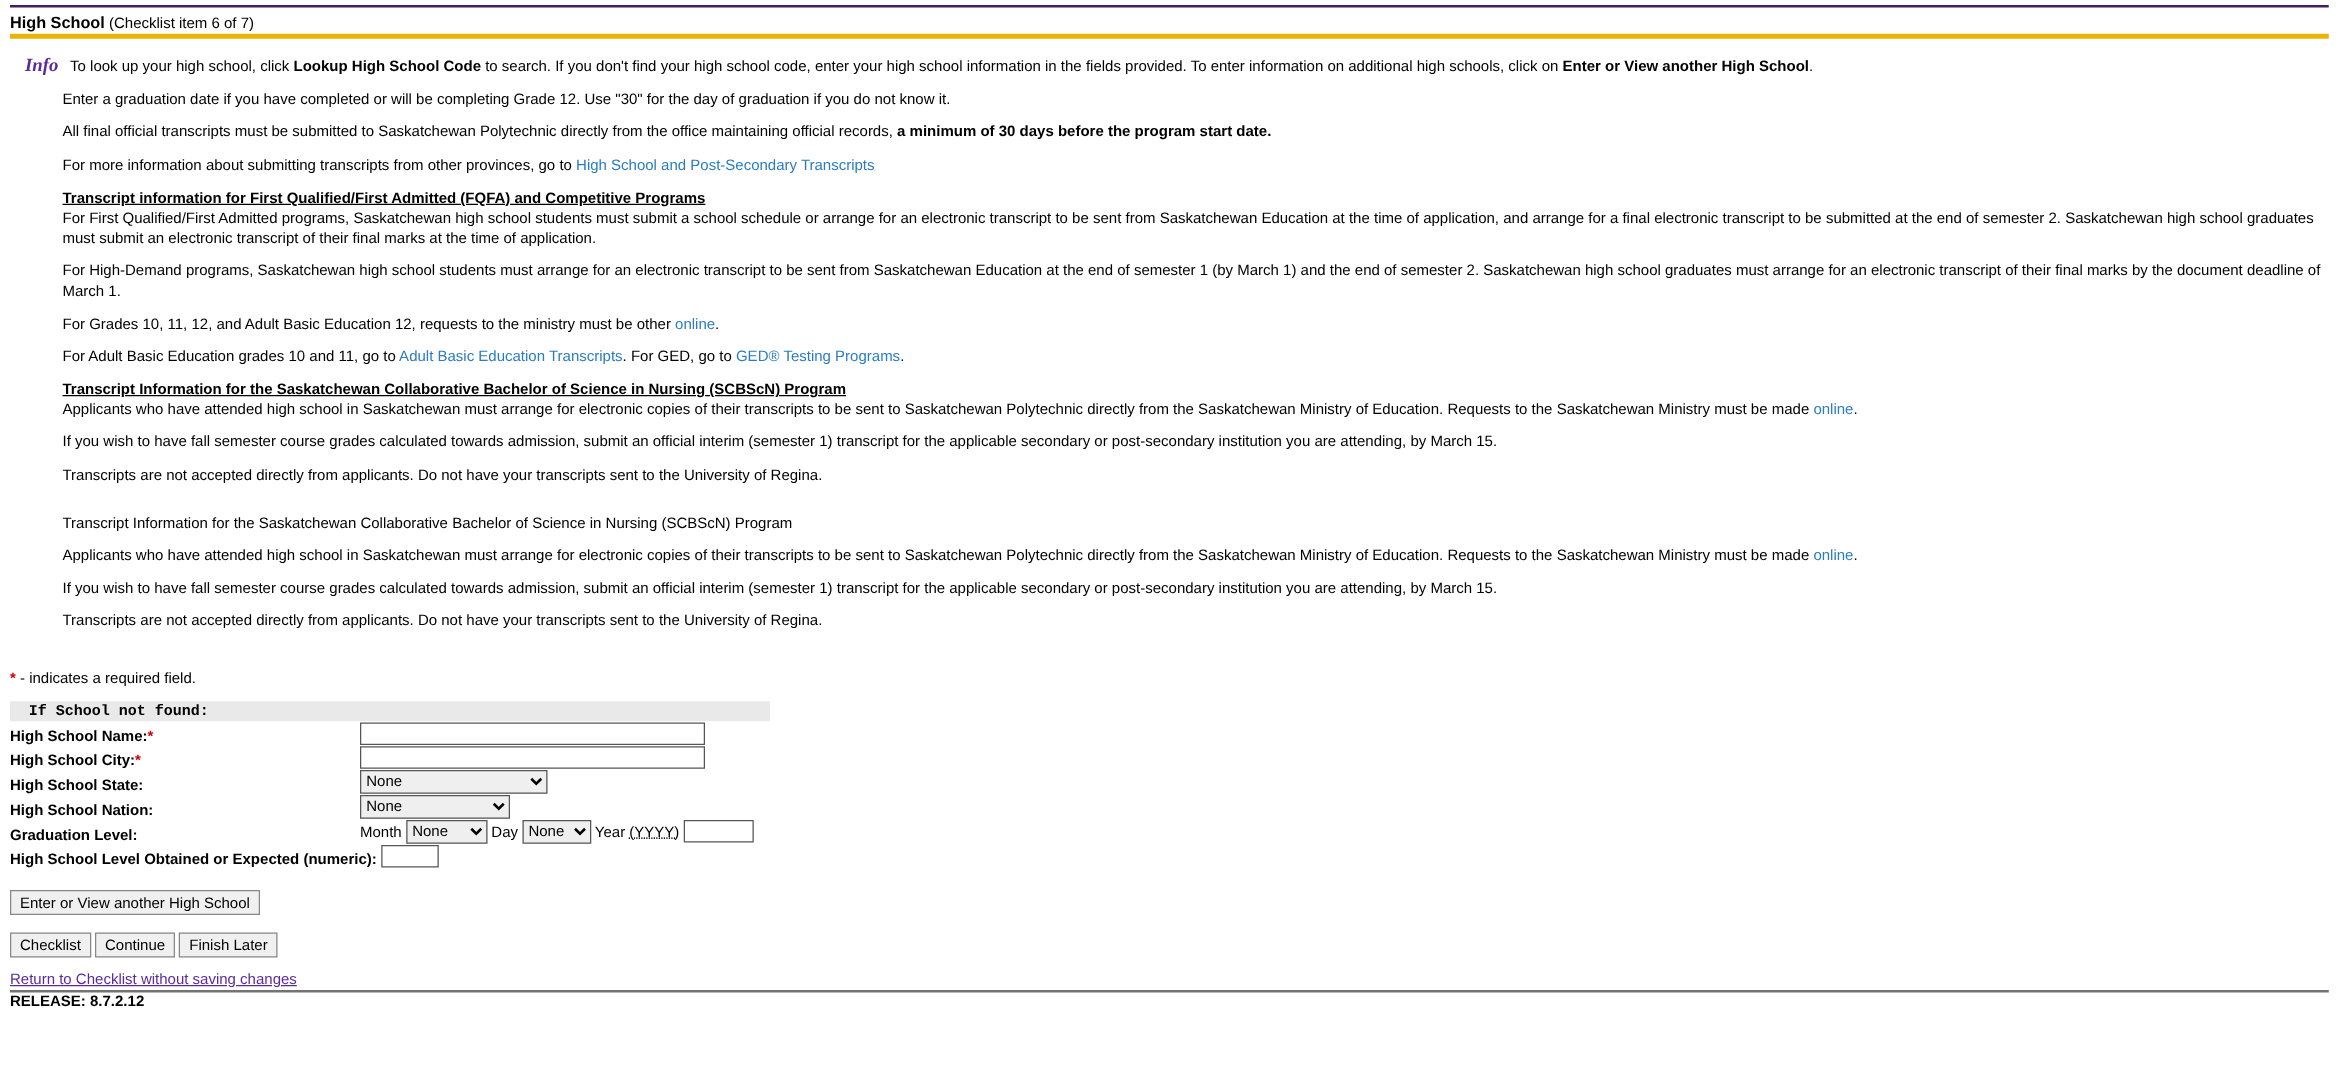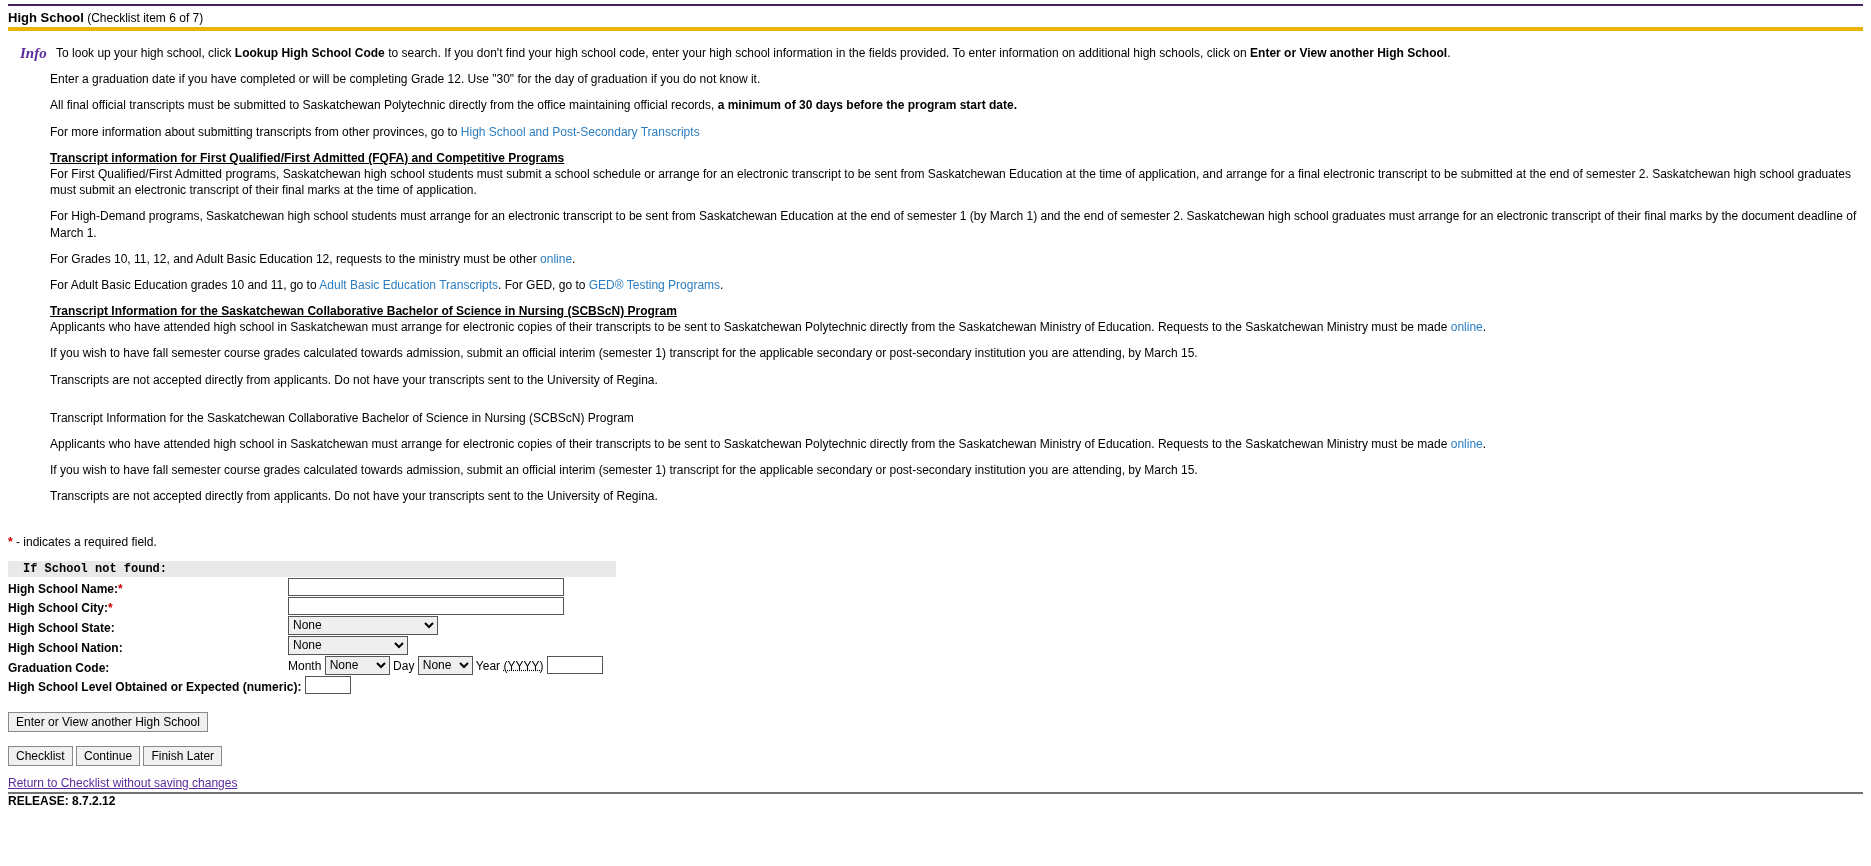--- a/index.html
+++ b/index.html
@@ -185,21 +185,21 @@
 <div class="form-row">
   <div class="form-label">High School Nation:</div>
   <div class="form-controls">
     <select style="width:120px">
       <option>None</option>
     </select>
   </div>
 </div>
 
 <div class="form-row">
-  <div class="form-label">Graduation Code:</div>
+  <div class="form-label">Graduation Level:</div>
   <div class="form-controls">
     <span>Month</span>
     <select style="width:65px"><option>None</option></select>
     <span>Day</span>
     <select style="width:55px"><option>None</option></select>
     <span>Year</span>
     <span class="dotted">(YYYY)</span>
     <input type="text" style="width: 50px;">
   </div>
 </div>

